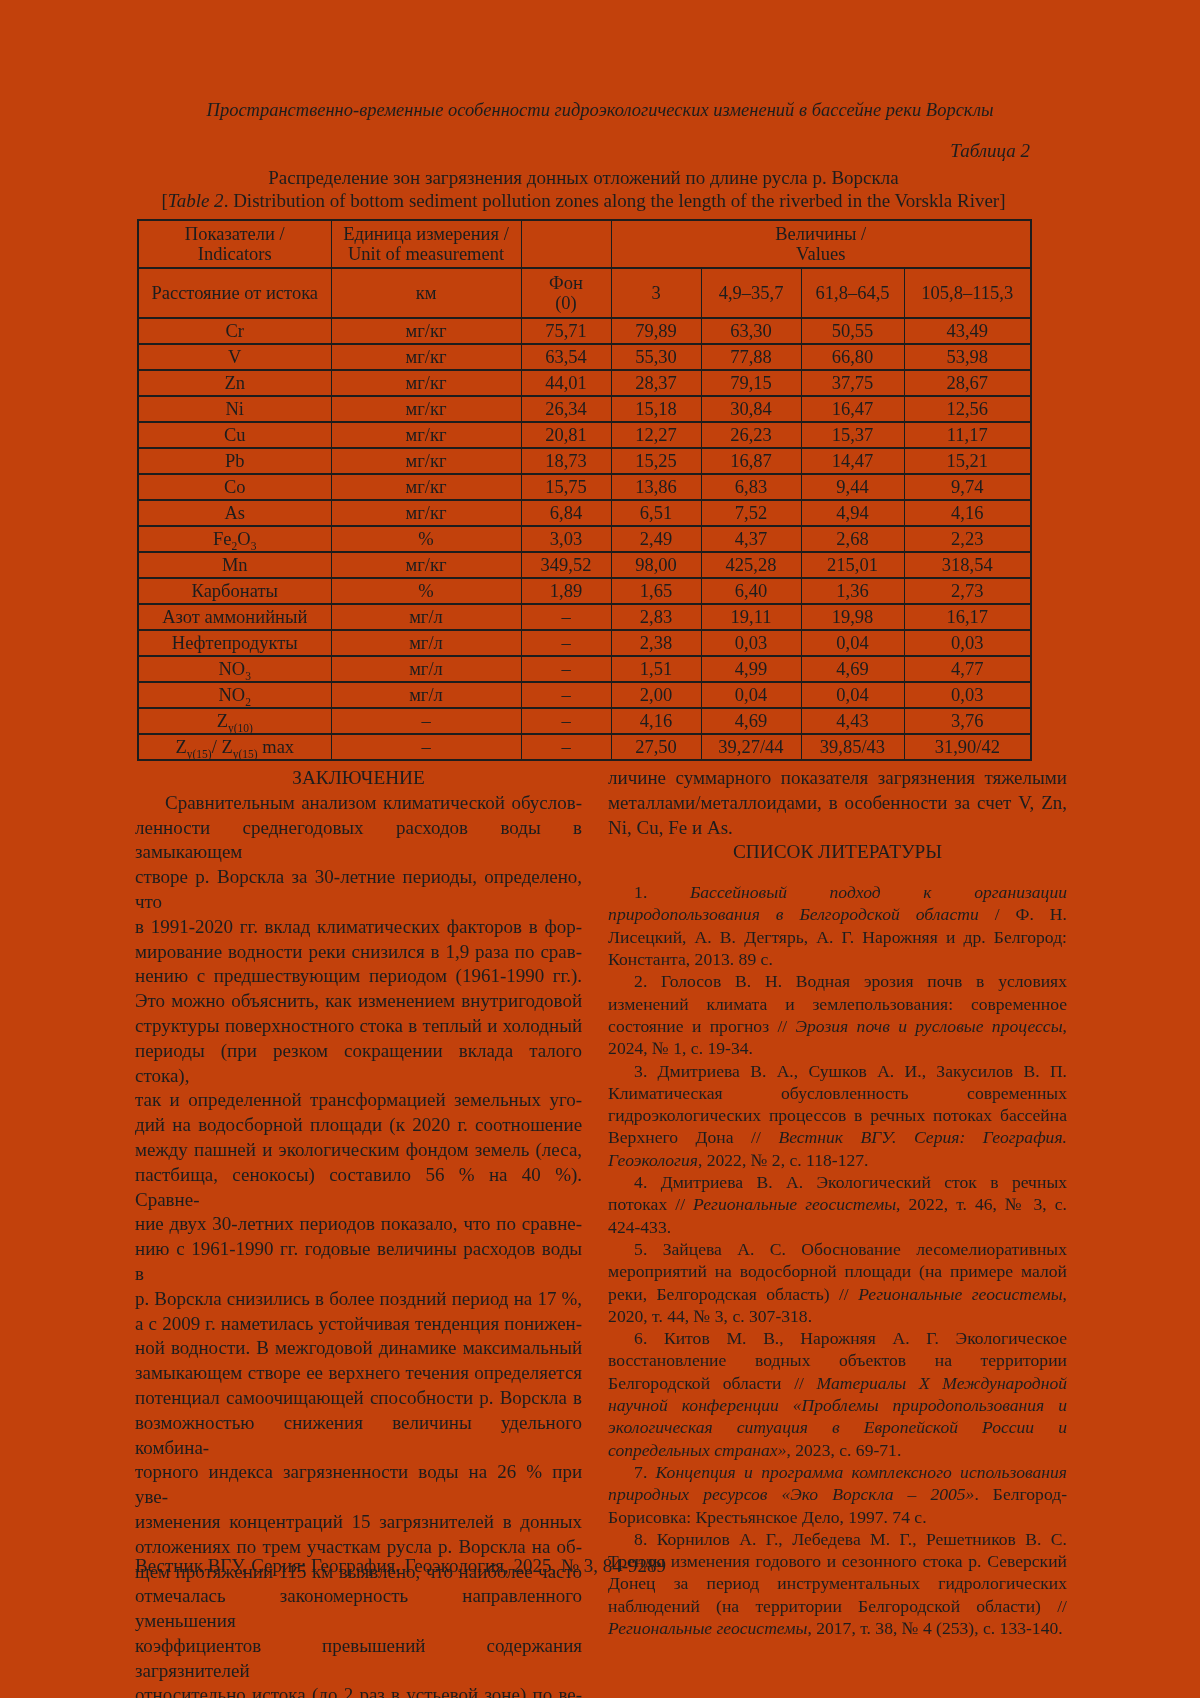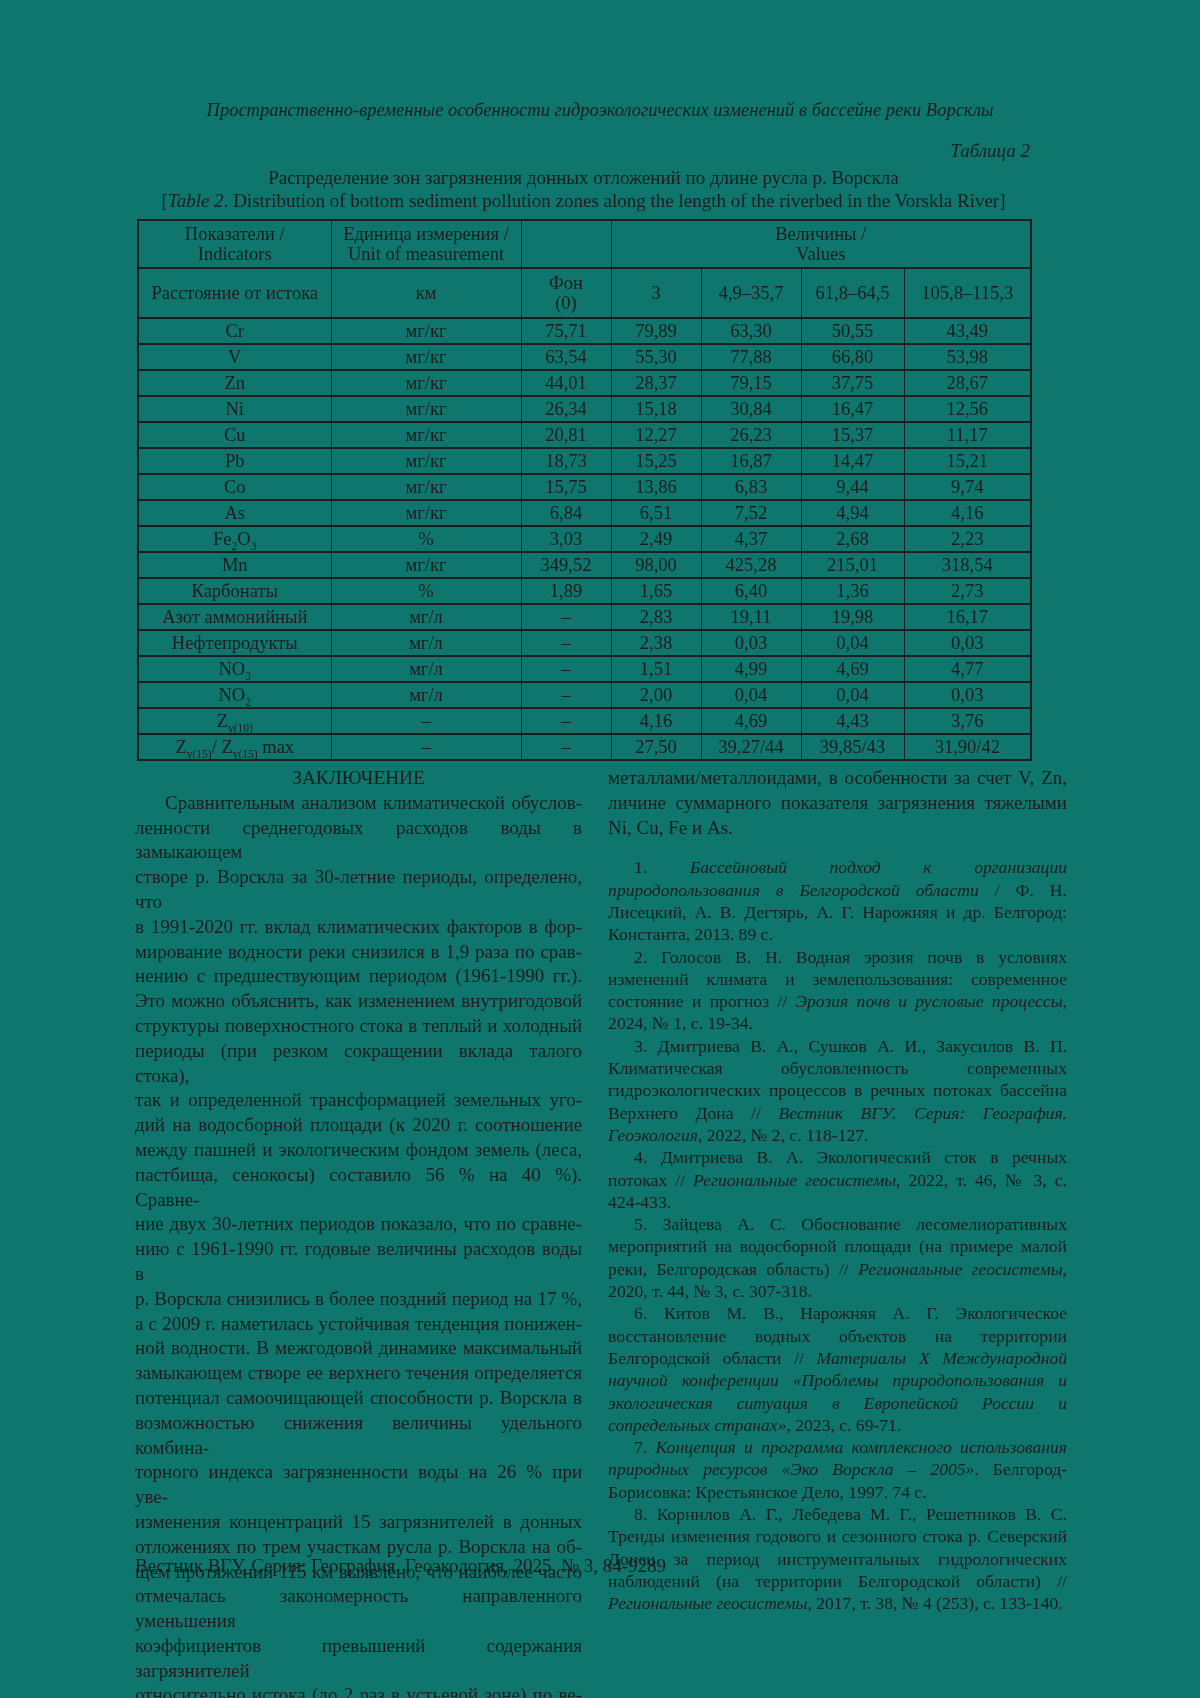--- a/index.html
+++ b/index.html
@@ -1,17 +1,17 @@
 <!DOCTYPE html>
 <html lang="ru"><head>
 <meta charset="utf-8">
 <style>
   html,body{margin:0;padding:0;background:#ffffff;}
   .page{
-    position:relative;width:1200px;height:1698px;background:#0f766e;
+    position:relative;width:1200px;height:1698px;background:#c2410c;
     font-family:"Liberation Serif","DejaVu Serif",serif;color:#1d1d1d;overflow:hidden;
   }
   .running-head{
     position:absolute;top:99px;left:135px;width:930px;
     text-align:center;font-style:italic;font-size:18.5px;line-height:1.2;
   }
   .table-region{position:absolute;top:140px;left:137px;width:893px;}
   .table-label{text-align:right;font-style:italic;font-size:19px;line-height:1.2;}
   .caption-ru{text-align:center;font-size:19px;line-height:1.2;margin-top:4px;}
   .caption-en{text-align:center;font-size:19px;line-height:1.2;}
@@ -279,24 +279,25 @@
           <div>изменения концентраций 15 загрязнителей в донных</div>
           <div>отложениях по трем участкам русла р. Ворскла на об-</div>
           <div>щем протяжении 115 км выявлено, что наиболее часто</div>
           <div>отмечалась закономерность направленного уменьшения</div>
           <div>коэффициентов превышений содержания загрязнителей</div>
           <div>относительно истока (до 2 раз в устьевой зоне) по ве-</div>
         </div>
     </div>
     <div class="col-right">
       <div class="cont jlines last-left">
+          <div>личине суммарного показателя загрязнения тяжелыми</div>
           <div>металлами/металлоидами, в особенности за счет V, Zn,</div>
-          <div>личине суммарного показателя загрязнения тяжелыми</div>
           <div>Ni, Cu, Fe и As.</div>
         </div>
+      <div class="heading">СПИСОК ЛИТЕРАТУРЫ</div>
       <div class="refs">
           <p class="ref"><span>1. </span><span class="it">Бассейновый подход к организации природопользования в Белгородской области</span><span> / Ф. Н. Лисецкий, А. В. Дегтярь, А. Г. Нарожняя и др. Белгород: Константа, 2013. 89 с.</span></p>
           <p class="ref"><span>2. Голосов В. Н. Водная эрозия почв в условиях изменений климата и землепользования: современное состояние и прогноз // </span><span class="it">Эрозия почв и русловые процессы</span><span>, 2024, № 1, с. 19-34.</span></p>
           <p class="ref"><span>3. Дмитриева В. А., Сушков А. И., Закусилов В. П. Климатическая обусловленность современных гидроэкологических процессов в речных потоках бассейна Верхнего Дона // </span><span class="it">Вестник ВГУ. Серия: География. Геоэкология</span><span>, 2022, № 2, с. 118-127.</span></p>
           <p class="ref"><span>4. Дмитриева В. А. Экологический сток в речных потоках // </span><span class="it">Региональные геосистемы</span><span>, 2022, т. 46, № 3, с. 424-433.</span></p>
           <p class="ref"><span>5. Зайцева А. С. Обоснование лесомелиоративных мероприятий на водосборной площади (на примере малой реки, Белгородская область) // </span><span class="it">Региональные геосистемы</span><span>, 2020, т. 44, № 3, с. 307-318.</span></p>
           <p class="ref"><span>6. Китов М. В., Нарожняя А. Г. Экологическое восстановление водных объектов на территории Белгородской области // </span><span class="it">Материалы X Международной научной конференции «Проблемы природопользования и экологическая ситуация в Европейской России и сопредельных странах»</span><span>, 2023, с. 69-71.</span></p>
           <p class="ref"><span>7. </span><span class="it">Концепция и программа комплексного использования природных ресурсов «Эко Ворскла – 2005»</span><span>. Белгород-Борисовка: Крестьянское Дело, 1997. 74 с.</span></p>
           <p class="ref"><span>8. Корнилов А. Г., Лебедева М. Г., Решетников В. С. Тренды изменения годового и сезонного стока р. Северский Донец за период инструментальных гидрологических наблюдений (на территории Белгородской области) // </span><span class="it">Региональные геосистемы</span><span>, 2017, т. 38, № 4 (253), с. 133-140.</span></p>
         </div>

